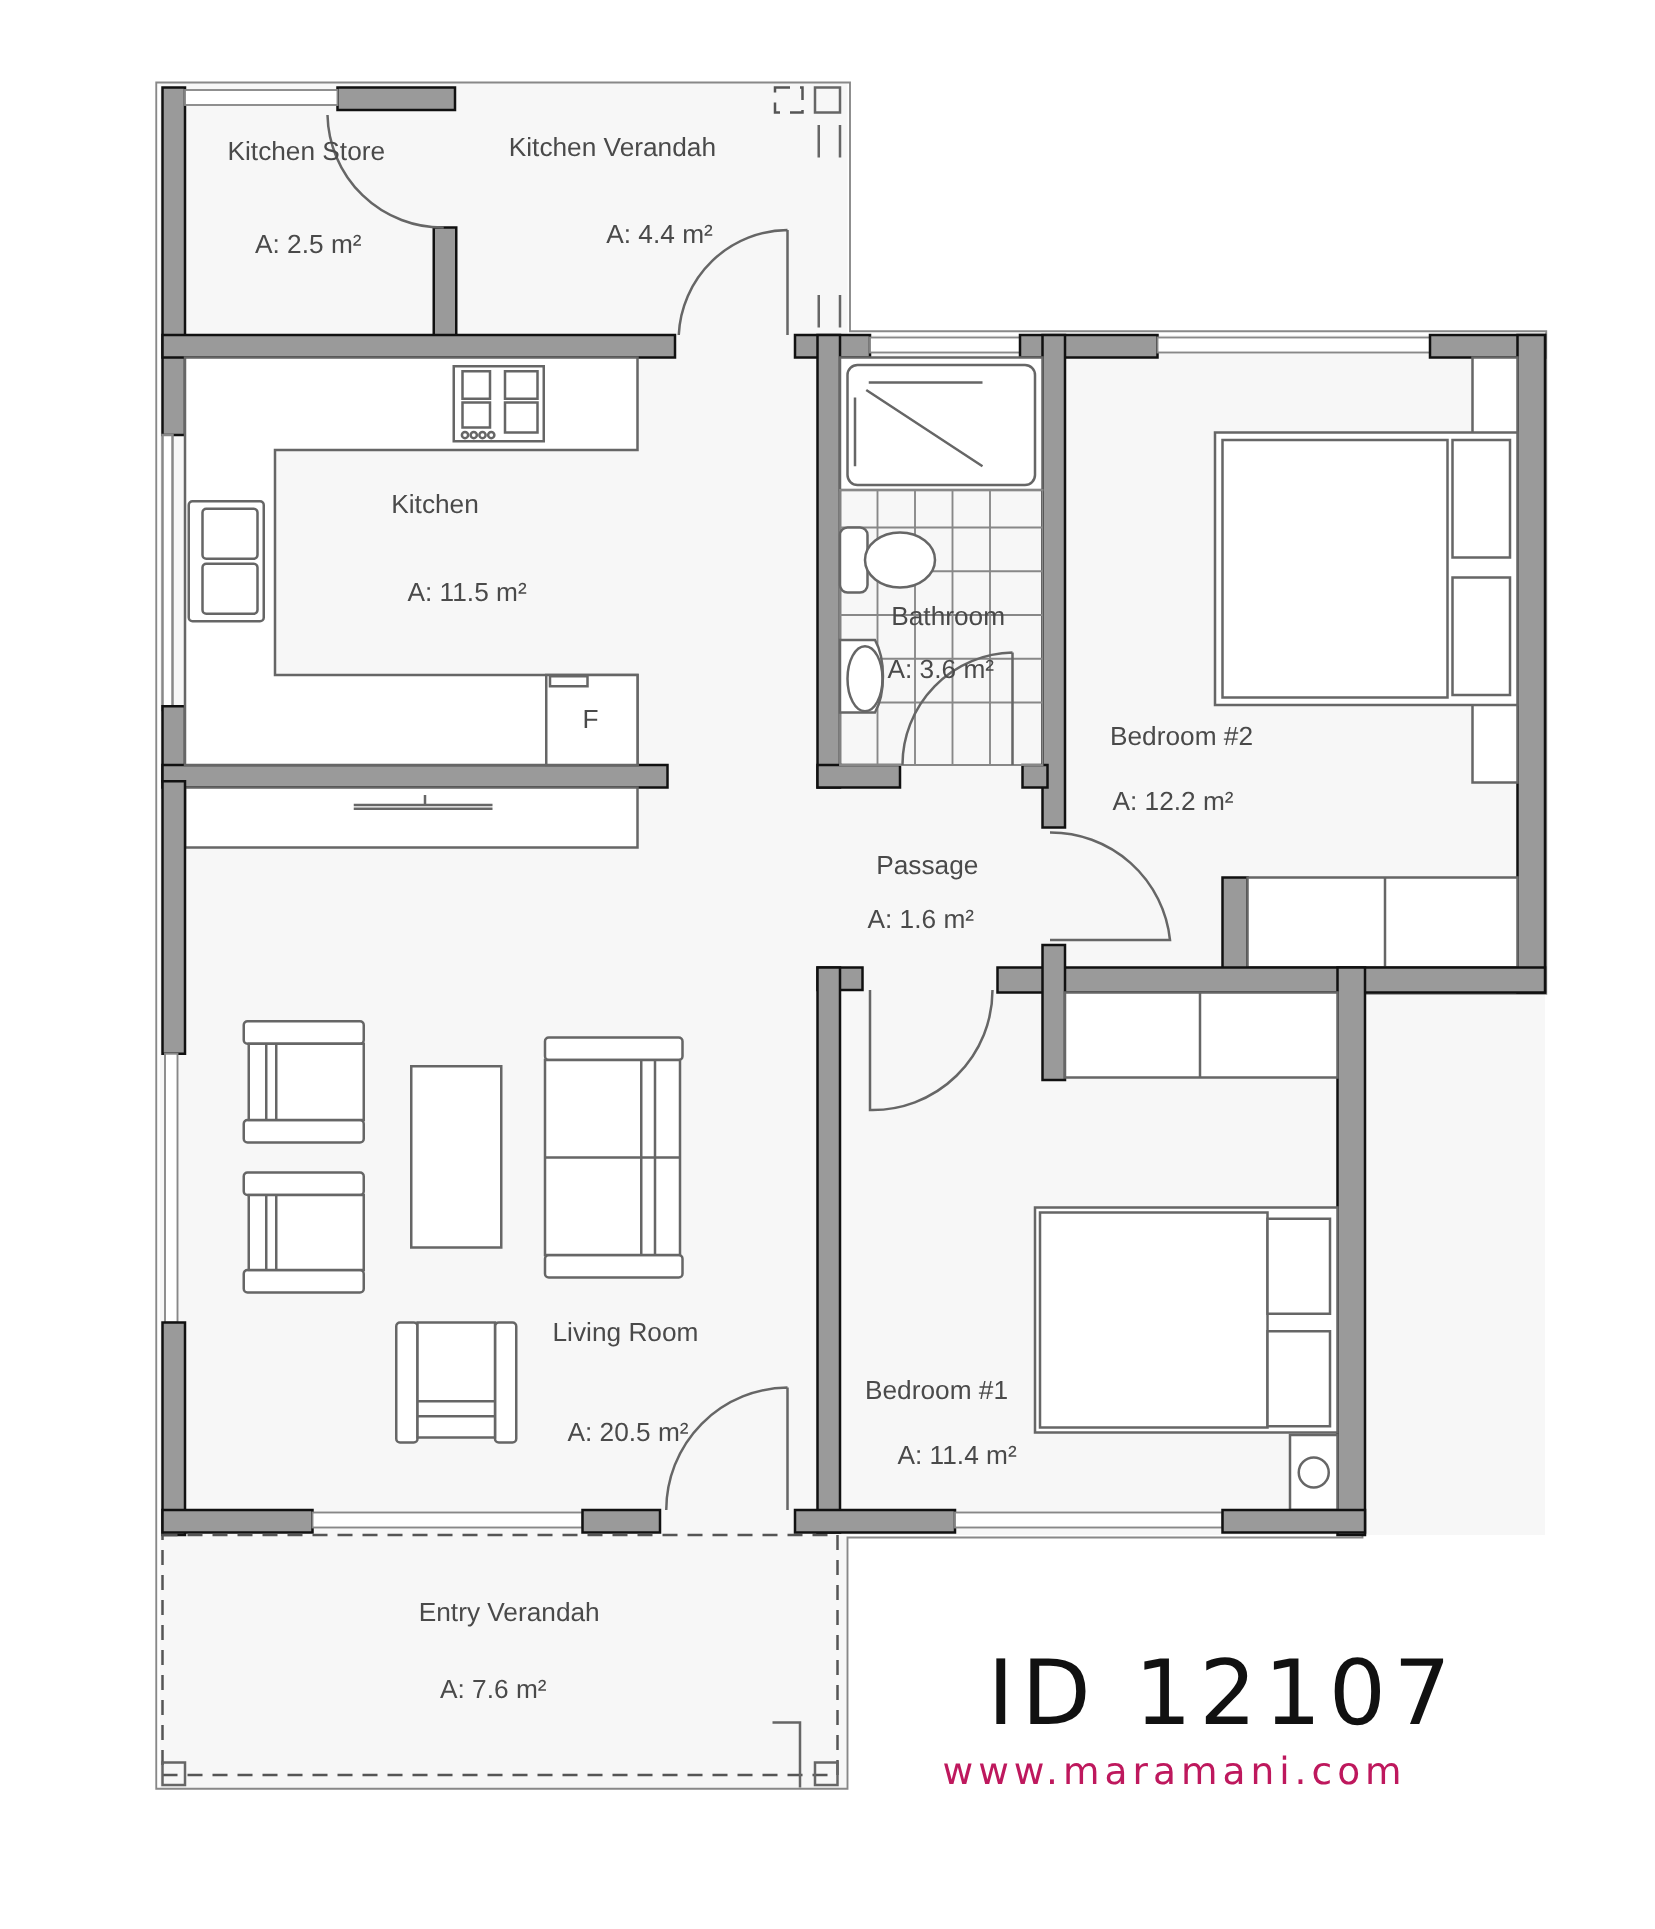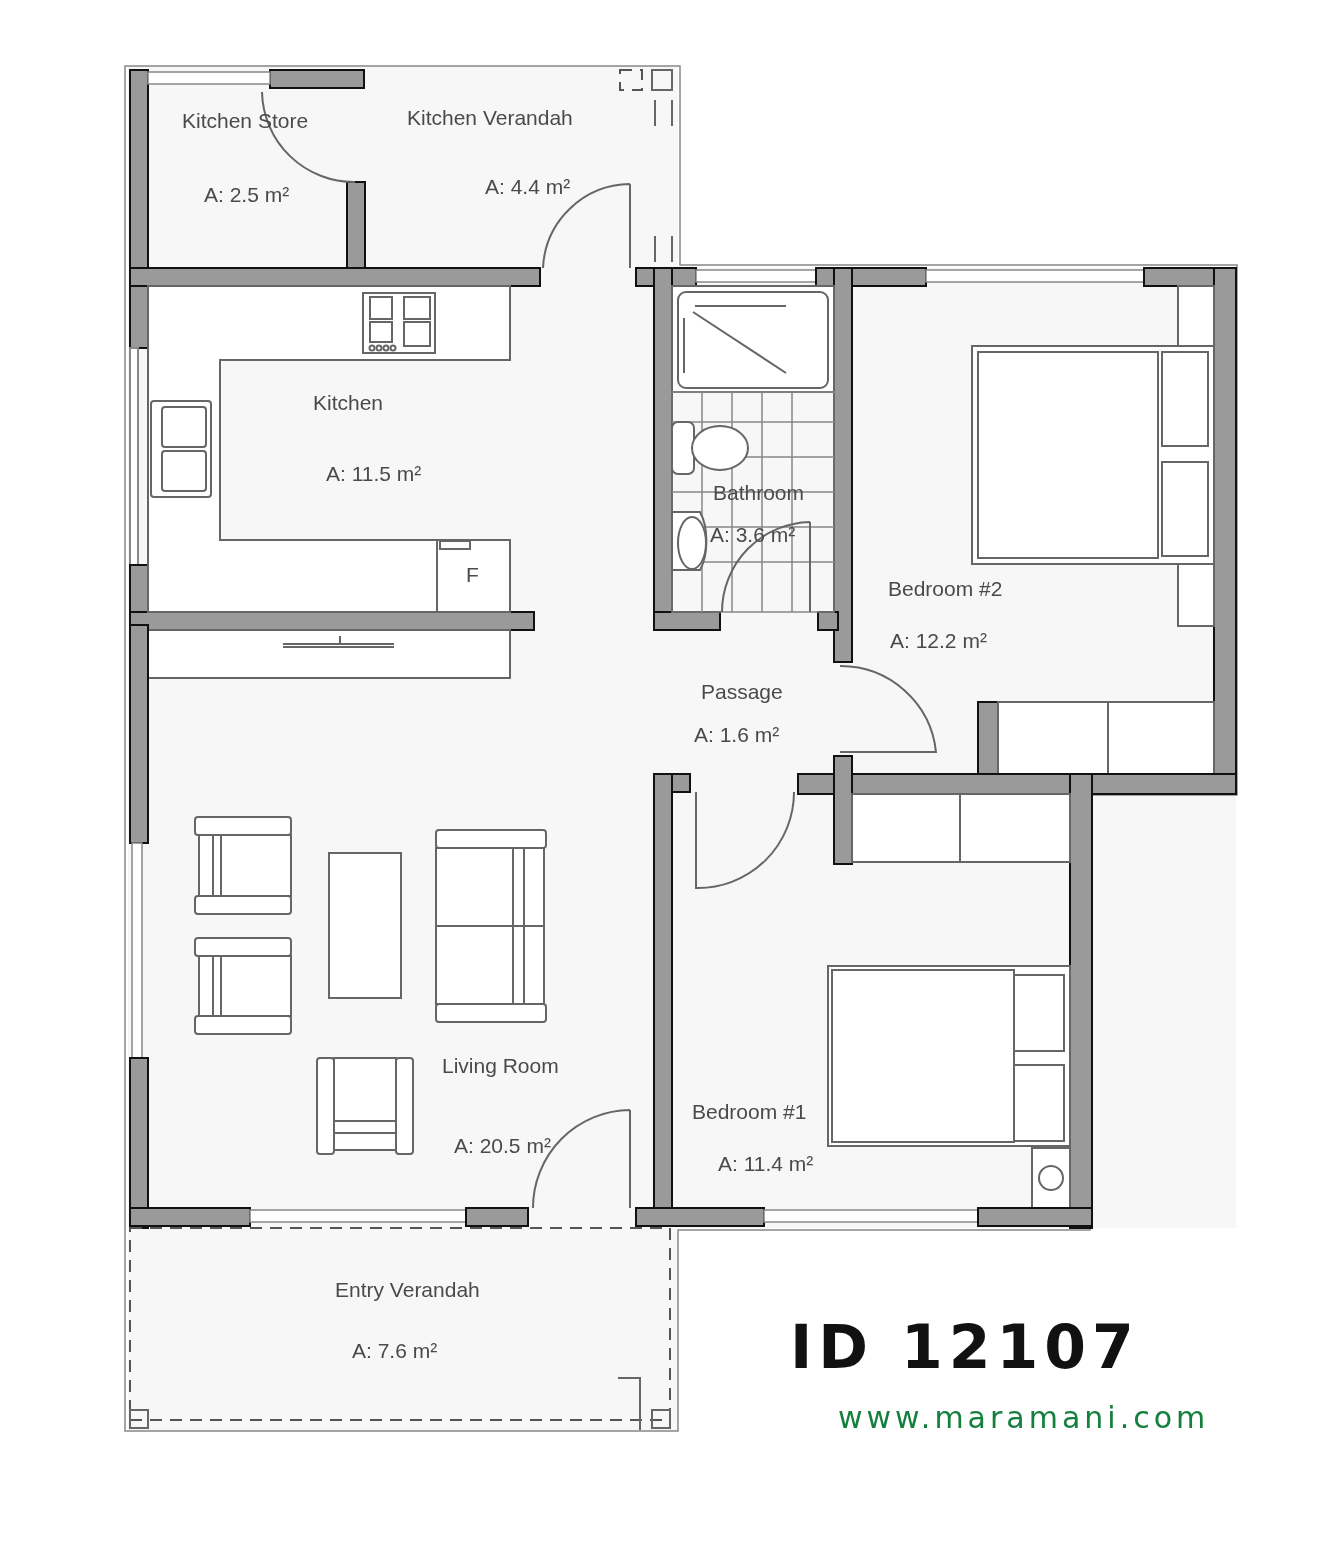--- a/index.html
+++ b/index.html
@@ -6,22 +6,22 @@
   body { width: 1324px; height: 1543px; position: relative; overflow: hidden; font-family: "Liberation Sans", sans-serif; }
   svg { position: absolute; left: 0; top: 0; }
   .wall { fill: #9a9a9a; stroke: #111; stroke-width: 2; }
   .floor { fill: #f7f7f7; }
   .fur { fill: #ffffff; stroke: #666; stroke-width: 2; }
   .line { fill: none; stroke: #666; stroke-width: 2; }
   .thin { fill: none; stroke: #888; stroke-width: 1.5; }
   .dash { fill: none; stroke: #555; stroke-width: 2; stroke-dasharray: 12 8; }
   .win { fill: #ffffff; stroke: #888; stroke-width: 1.5; }
   .lbl { fill: #4a4a4a; font-size: 21px; font-family: "Liberation Sans", sans-serif; }
-  .id-title { position: absolute; left: 790px; top: 1312px; font-size: 60px; color: #111; font-family: "DejaVu Sans", sans-serif; font-weight: 700; letter-spacing: 6px; }
-  .id-url { position: absolute; left: 838px; top: 1400px; font-size: 30px; color: #15803d; font-family: "DejaVu Sans", sans-serif; letter-spacing: 4px; }
+  .id-title { position: absolute; left: 790px; top: 1312px; font-size: 72px; color: #111; font-family: "DejaVu Sans", sans-serif; font-weight: 400; letter-spacing: 6px; }
+  .id-url { position: absolute; left: 754px; top: 1400px; font-size: 30px; color: #be185d; font-family: "DejaVu Sans", sans-serif; letter-spacing: 4px; }
 </style>
 </head>
 <body>
 
 <svg width="1324" height="1543" viewBox="0 0 1324 1543">
 
   <rect class="floor" x="128" y="66" width="550" height="1365"></rect>
   <rect class="floor" x="630" y="268" width="606" height="960"></rect>
 
   <path class="thin" d="M125 66 H680 V265 H1237 V795 H1090 V1230 H678 V1431 H125 Z"></path>

